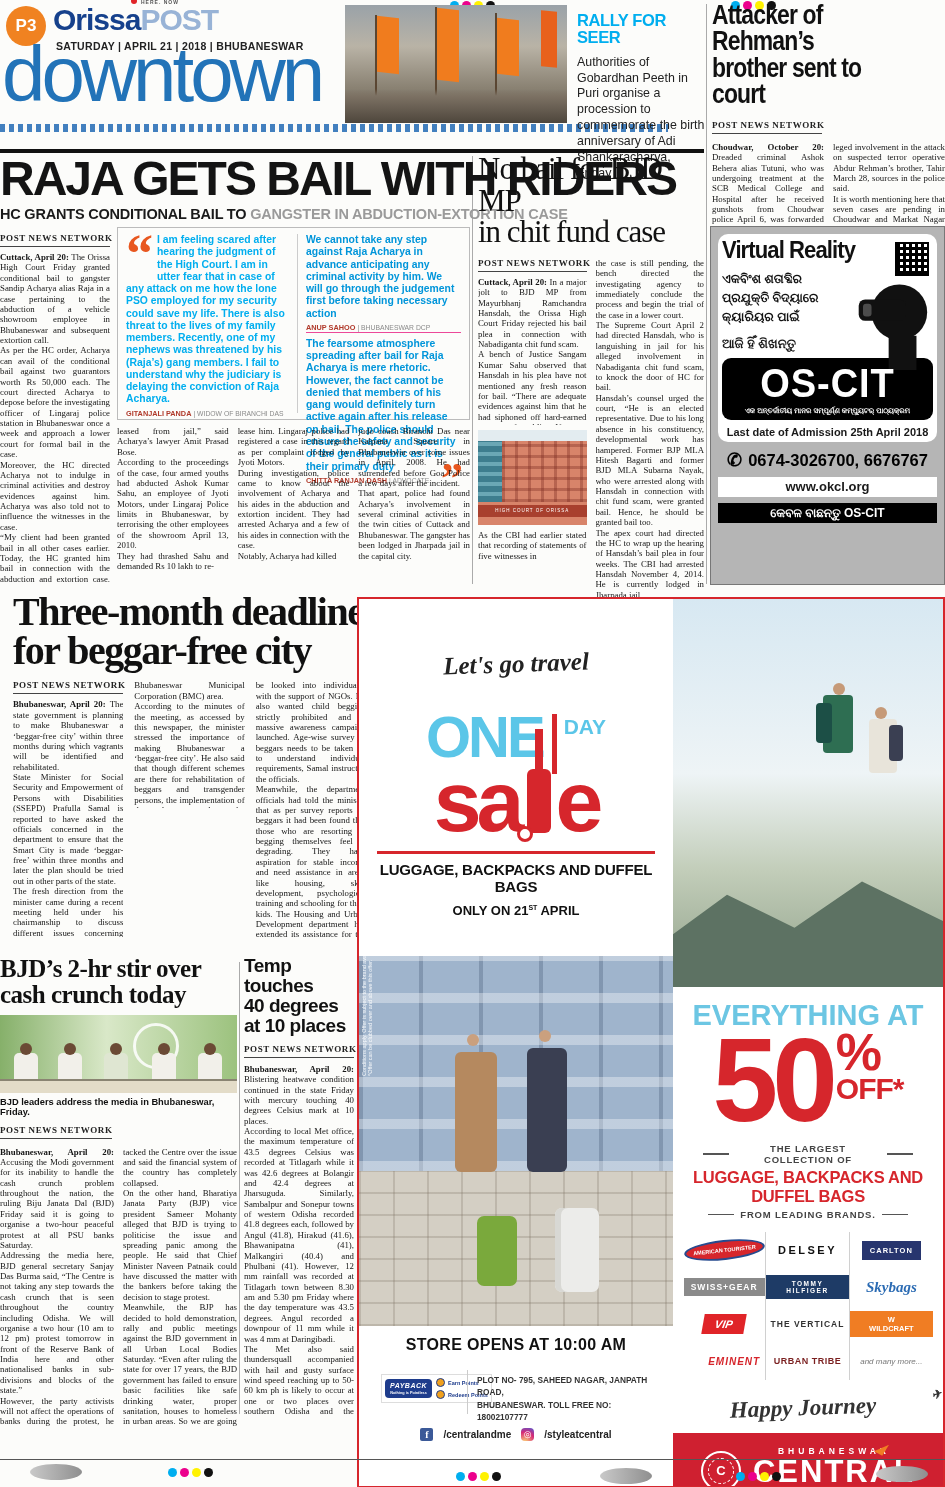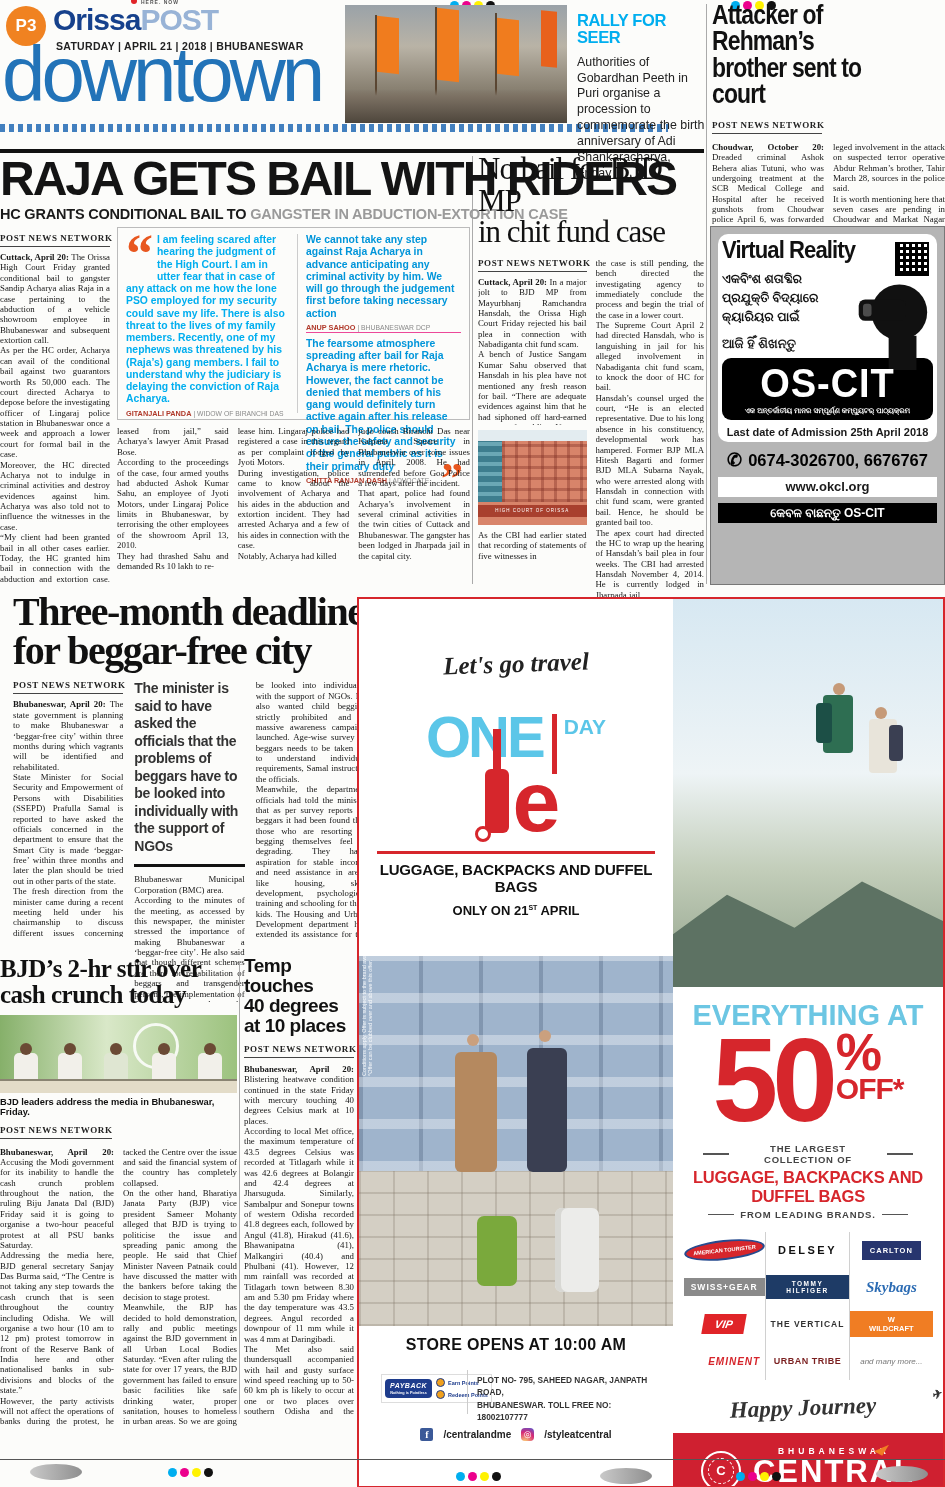--- a/index.html
+++ b/index.html
@@ -388,39 +388,39 @@
     <div class="bg-hl">Three-month deadline
 for beggar-free city</div>
     <div class="cols bg-cols">
       <div class="col">
         <div class="byline">POST NEWS NETWORK</div>
         <div class="serifbody" style="height:238px"><b class="dl">Bhubaneswar, April 20: </b><span>The state government is planning to make Bhubaneswar a ‘beggar-free city’ within three months during which vagrants will be identified and rehabilitated.
 State Minister for Social Security and Empowerment of Persons with Disabilities (SSEPD) Prafulla Samal is reported to have asked the officials concerned in the department to ensure that the Smart City is made ‘beggar-free’ within three months and later the plan should be tried out in other parts of the state.
 The fresh direction from the minister came during a recent meeting held under his chairmanship to discuss different issues concerning survey, identification, rehabilitation, resettlement and provision of urban basic services to beggars and transgender people in</span></div>
       </div>
       <div class="col">
-        <div class="pullq">The minister is said to have asked the officials that the problems of beggars have to be looked into individually with the support of NGOs</div>
         <div class="serifbody" style="height:128px">Bhubaneswar Municipal Corporation (BMC) area.
 According to the minutes of the meeting, as accessed by this newspaper, the minister stressed the importance of making Bhubaneswar a ‘beggar-free city’. He also said that though different schemes are there for rehabilitation of beggars and transgender persons, the implementation of the schemes need to be strengthened and made more effective.
 The minister is said to have asked the officials that the problems of beggars have to</div>
       </div>
       <div class="col serifbody">be looked into individually with the support of NGOs. He also wanted child begging strictly prohibited and a massive awareness campaign launched. Age-wise survey of beggars needs to be taken up to understand individual requirements, Samal instructed the officials.
 Meanwhile, the department officials had told the minister that as per survey reports on beggars it had been found that those who are resorting to begging themselves feel it degrading. They have aspiration for stable income and need assistance in areas like housing, skill development, psychological training and schooling for their kids. The Housing and Urban Development department has extended its assistance for the rehabilitation of beggars and suggested setting up of a working group for the same at the meeting.</div>
     </div>
   </div>
 
   <div class="abs ad">
     <div class="abs ad-left">
       <div class="ad-script">Let's go travel</div>
       <div class="one-row">
         <span class="one">ONE</span>
         <span class="one-bar"></span>
         <span class="day">DAY</span>
       </div>
       <div class="sale-row">
+        <span class="sale-txt">sa</span>
         <span class="sale-case"></span>
         <span class="sale-txt">e</span>
       </div>
       <div class="ad-lugg">LUGGAGE, BACKPACKS AND DUFFEL BAGS</div>
       <div class="ad-only">
         <span>ONLY ON 21</span><sup>ST</sup><span> APRIL</span>
       </div>
     </div>
 
     <div class="abs hikers">

